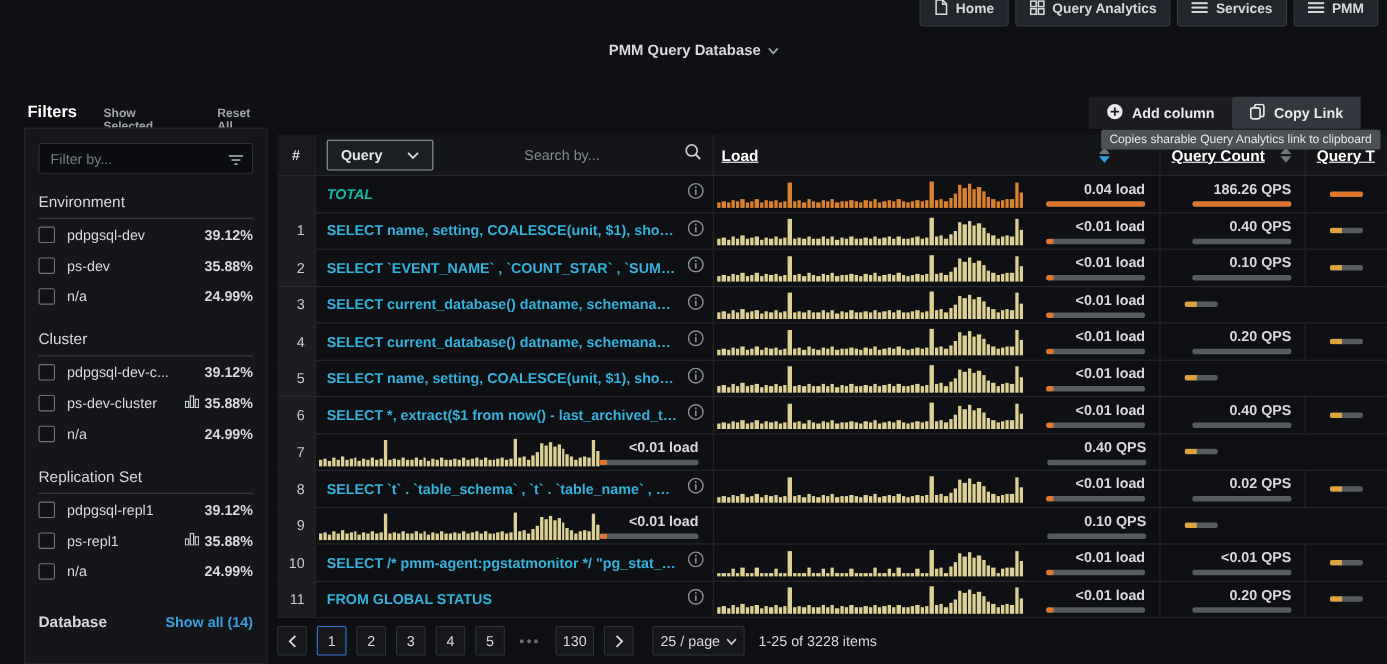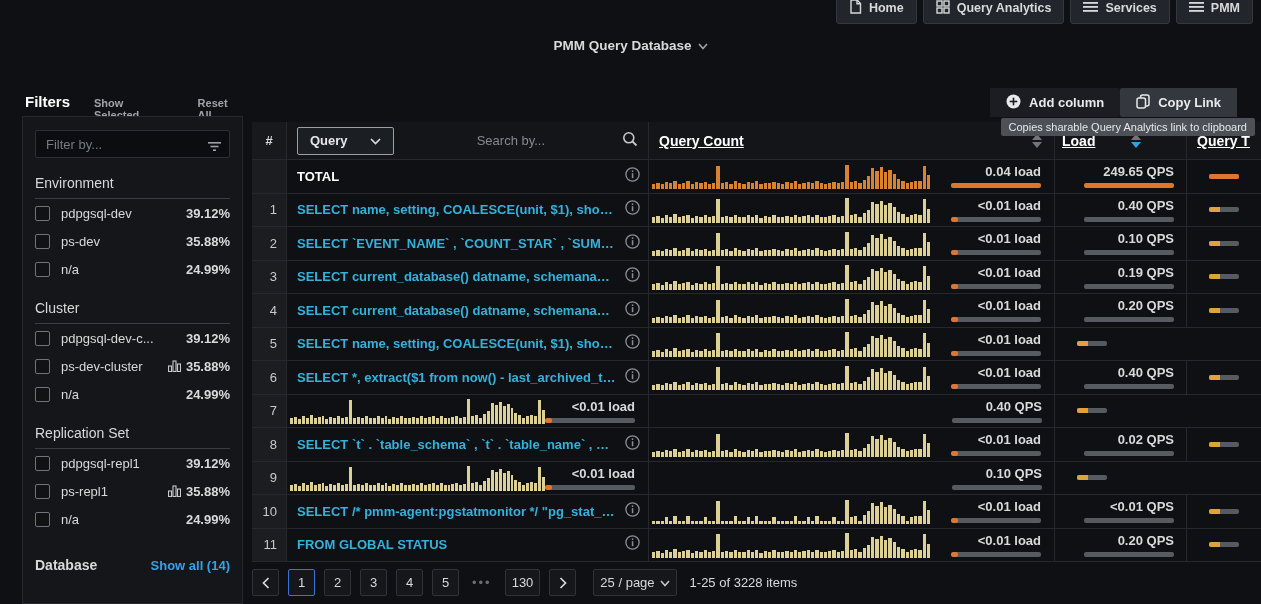--- a/index.html
+++ b/index.html
@@ -68,21 +68,21 @@
   .sorter { display:flex; flex-direction:column; gap:2px; cursor:pointer; }
   .sorter .up { width:0; height:0; border-left:5px solid transparent; border-right:5px solid transparent; border-bottom:6px solid #72757b; }
   .sorter .dn { width:0; height:0; border-left:5px solid transparent; border-right:5px solid transparent; border-top:6px solid #72757b; }
   .sorter .dn.active { border-top-color:#33a2e5; }
 
   .trow { height:33.5px; border-bottom:1px solid #26282d; }
   .cell { display:flex; align-items:center; overflow:hidden; }
   .c-num { justify-content:flex-end; padding-right:9px; font-size:13px; color:#c9cacc; background:#1b1d21; border-right:1px solid #26282d; }
   .c-query { border-right:1px solid #26282d; padding:0 8px 0 10px; justify-content:space-between; }
   .qtext { font-size:13px; font-weight:bold; color:#35b2dc; white-space:nowrap; overflow:hidden; text-overflow:ellipsis; cursor:pointer; }
-  .qtext.total { color:#ffffff; }
+  .qtext.total { color:#14b8a6;font-style:italic; }
   .c-load { border-right:1px solid #26282d; padding:0 13px 0 3px; justify-content:space-between; }
   .spark { width:278px; height:26px; display:flex; align-items:flex-end; gap:1px; }
   .spark i { flex:1 0 auto; display:block; border-radius:0; }
   .valblock { display:flex; flex-direction:column; align-items:flex-end; gap:4px; }
   .valtext { font-size:13px; font-weight:bold; color:#d8d9da; white-space:nowrap; }
   .pbar { width:90px; height:5px; border-radius:2px; background:#565b61; position:relative; overflow:hidden; }
   .pbar .fill { position:absolute; left:0; top:0; bottom:0; background:#e0752d; border-radius:2px; }
   .c-qc { border-right:1px solid #26282d; justify-content:flex-end; padding-right:12px; }
   .c-qt { padding-left:22px; }
   .qt-bar { width:30px; height:5px; border-radius:2px; background:#565b61; position:relative; overflow:hidden; }
@@ -255,32 +255,32 @@
               </svg></span>
         </div>
         <div class="searchbox">
           <span class="search-ph">Search by...</span>
           <span><svg width="16" height="16" viewBox="0 0 16 16">
                 <circle cx="6.8" cy="6.8" r="5" fill="none" stroke="#c7c8ca" stroke-width="1.6"></circle>
                 <line x1="10.5" y1="10.5" x2="14.5" y2="14.5" stroke="#c7c8ca" stroke-width="1.8"></line>
               </svg></span>
         </div>
       </div>
+      <div class="hcell h-load">
+        <span class="hlabel">Load</span>
+        <span class="sorter">
+            <i class="up"></i>
+            <i class="dn active"></i>
+          </span>
+      </div>
       <div class="hcell h-qc">
         <span class="hlabel">Query Count</span>
         <span class="sorter">
             <i class="up"></i>
             <i class="dn"></i>
-          </span>
-      </div>
-      <div class="hcell h-load">
-        <span class="hlabel">Load</span>
-        <span class="sorter">
-            <i class="up"></i>
-            <i class="dn active"></i>
           </span>
       </div>
       <div class="hcell h-qt">
         <span class="hlabel">Query T</span>
       </div>
     </div>
     <div id="table-rows">
         <div class="grid-row trow">
           <div class="cell c-num"></div>
           <div class="cell c-query">
@@ -361,21 +361,21 @@
             </div>
             <div class="valblock">
               <span class="valtext">0.04 load</span>
               <span class="pbar">
                 <span class="fill" style="width: 100%;"></span>
               </span>
             </div>
           </div>
           <div class="cell c-qc">
             <div class="valblock">
-              <span class="valtext">249.65 QPS</span>
+              <span class="valtext">186.26 QPS</span>
               <span class="pbar">
                 <span class="fill" style="width: 100%;"></span>
               </span>
             </div>
           </div>
           <div class="cell c-qt">
             <span class="qt-bar">
               <span class="fill" style="width: 100%; background: rgb(224, 117, 45);"></span>
             </span>
           </div>
@@ -653,28 +653,20 @@
               <i style="height: 28%; background: rgb(221, 208, 148);"></i>
               <i style="height: 32%; background: rgb(221, 208, 148);"></i>
               <i style="height: 31%; background: rgb(221, 208, 148);"></i>
               <i style="height: 90%; background: rgb(221, 208, 148);"></i>
               <i style="height: 54%; background: rgb(221, 208, 148);"></i>
             </div>
             <div class="valblock">
               <span class="valtext">&lt;0.01 load</span>
               <span class="pbar">
                 <span class="fill" style="width: 8%;"></span>
-              </span>
-            </div>
-          </div>
-          <div class="cell c-qc">
-            <div class="valblock">
-              <span class="valtext">0.19 QPS</span>
-              <span class="pbar">
-                <span class="fill" style="width: 0%;"></span>
               </span>
             </div>
           </div>
           <div class="cell c-qt">
             <span class="qt-bar">
               <span class="fill" style="width: 35%;"></span>
             </span>
           </div>
         </div>
         <div class="grid-row trow">

